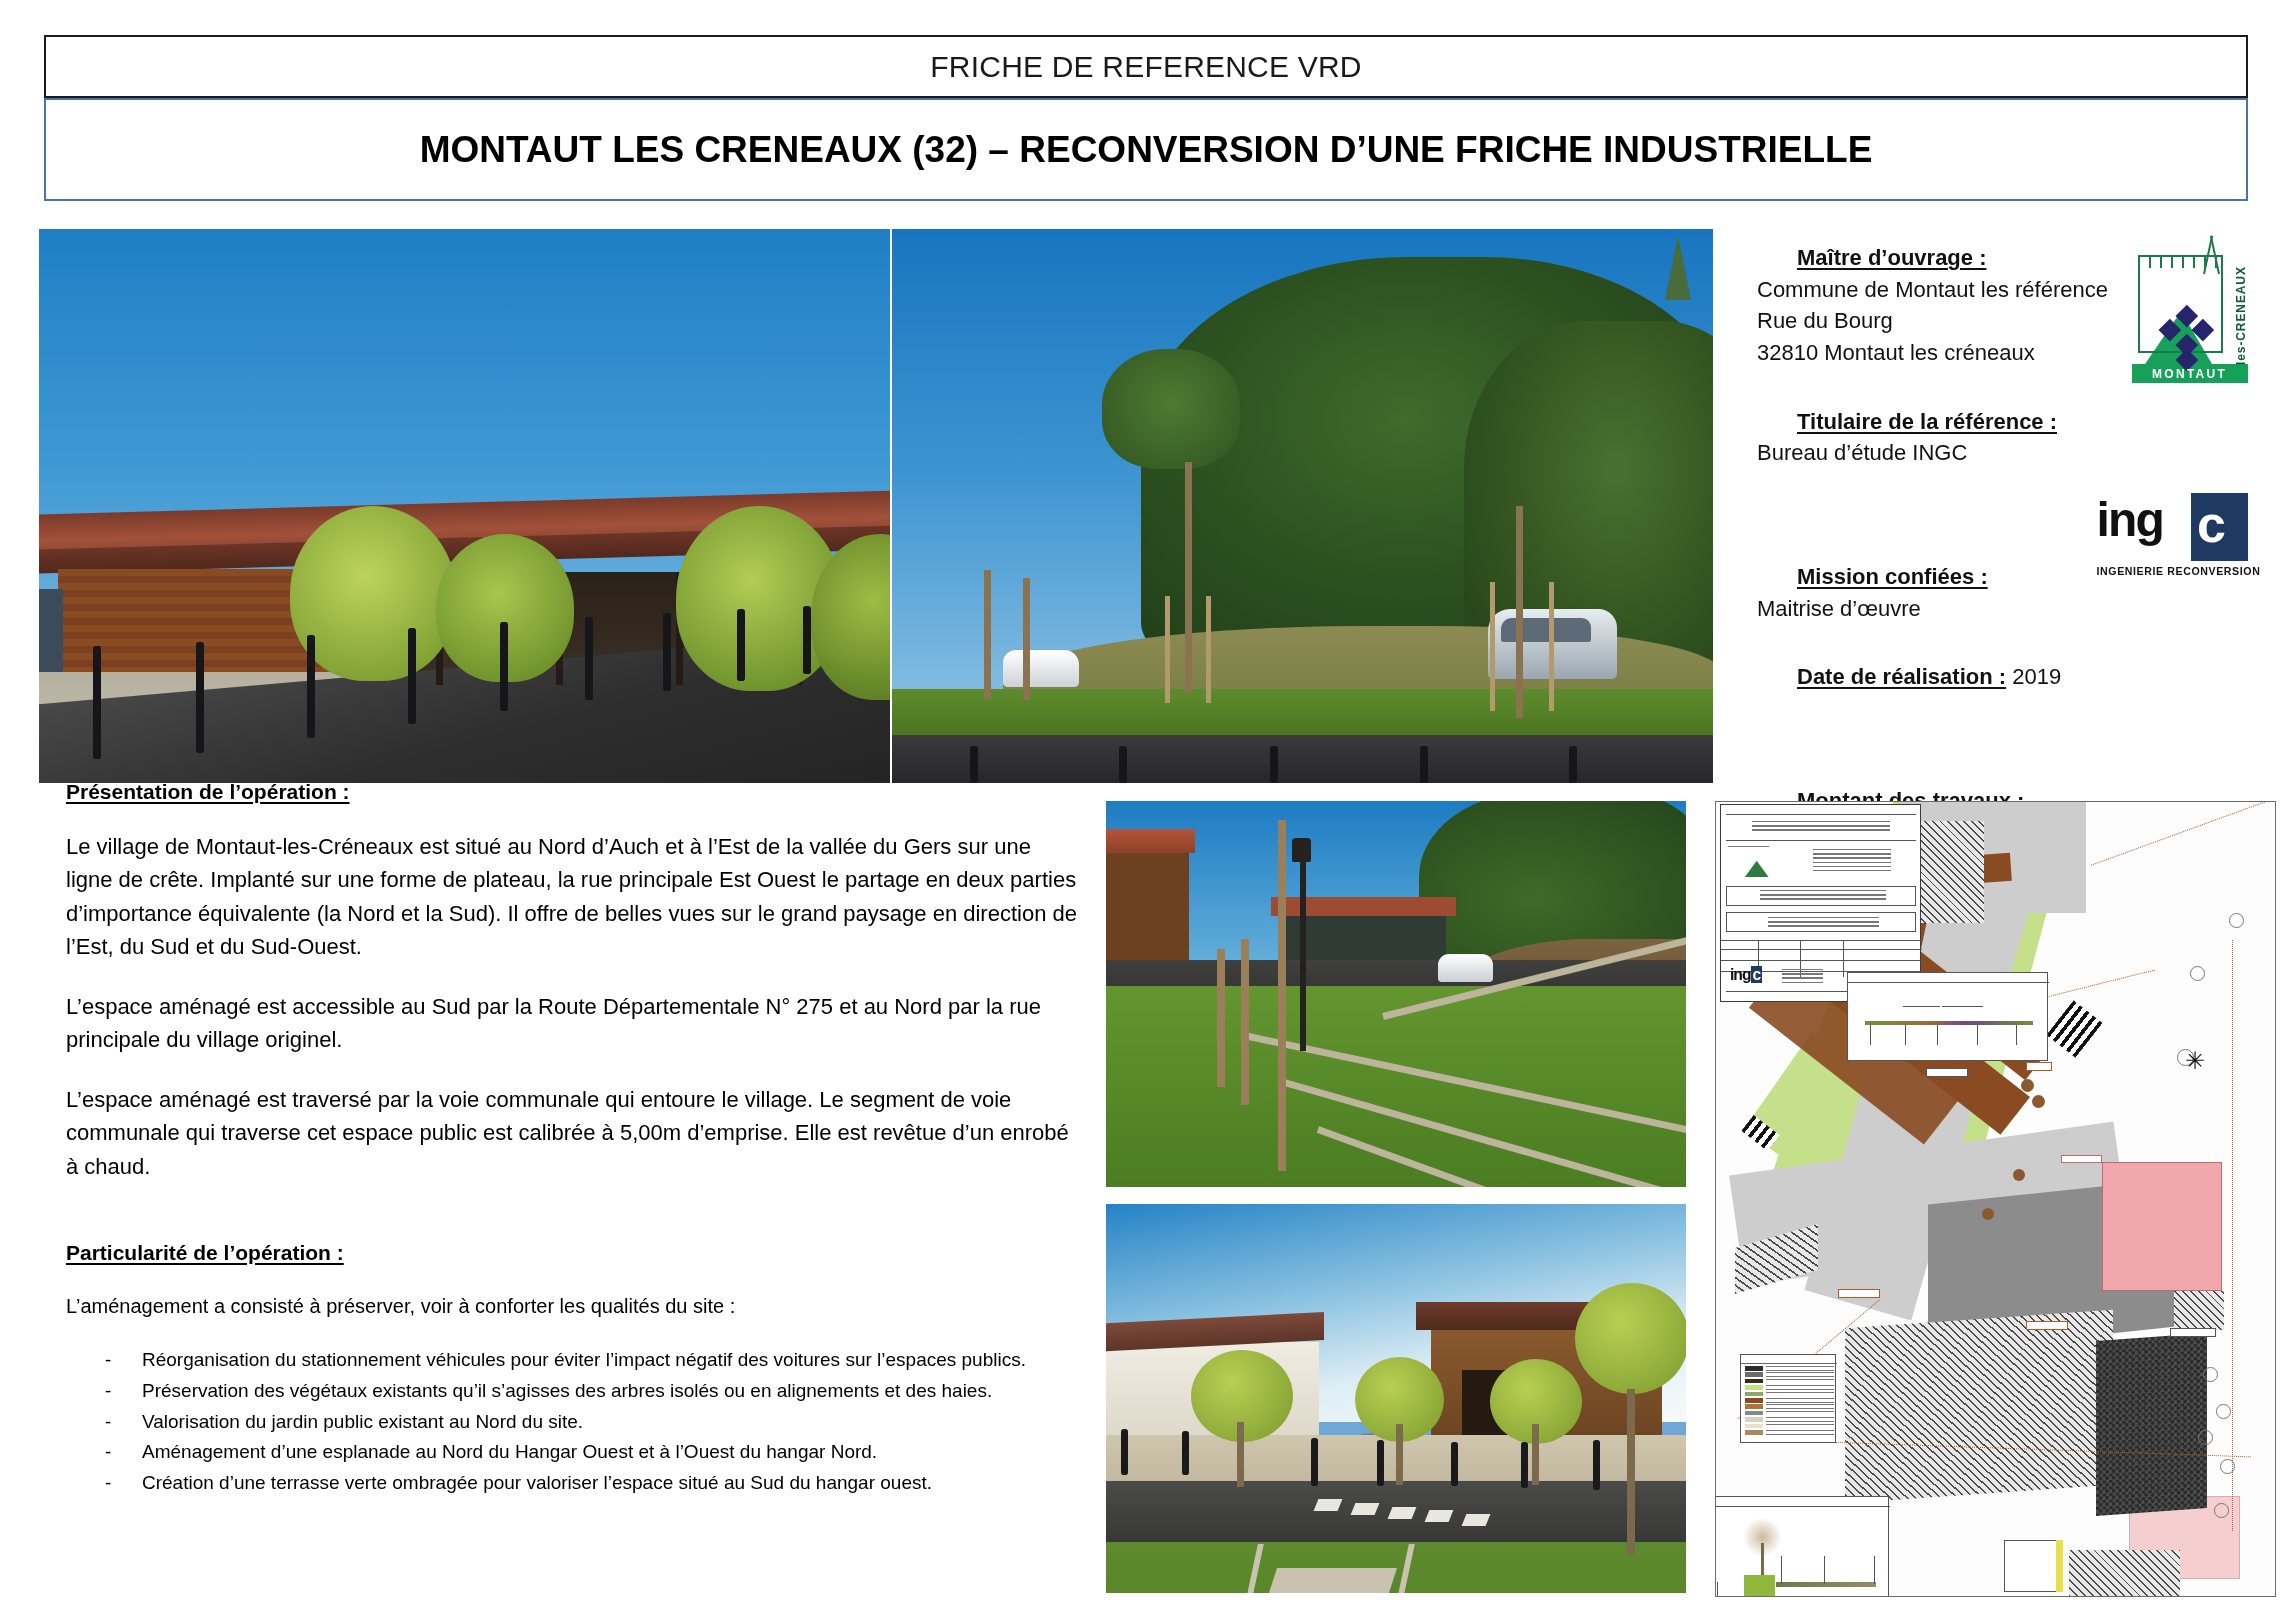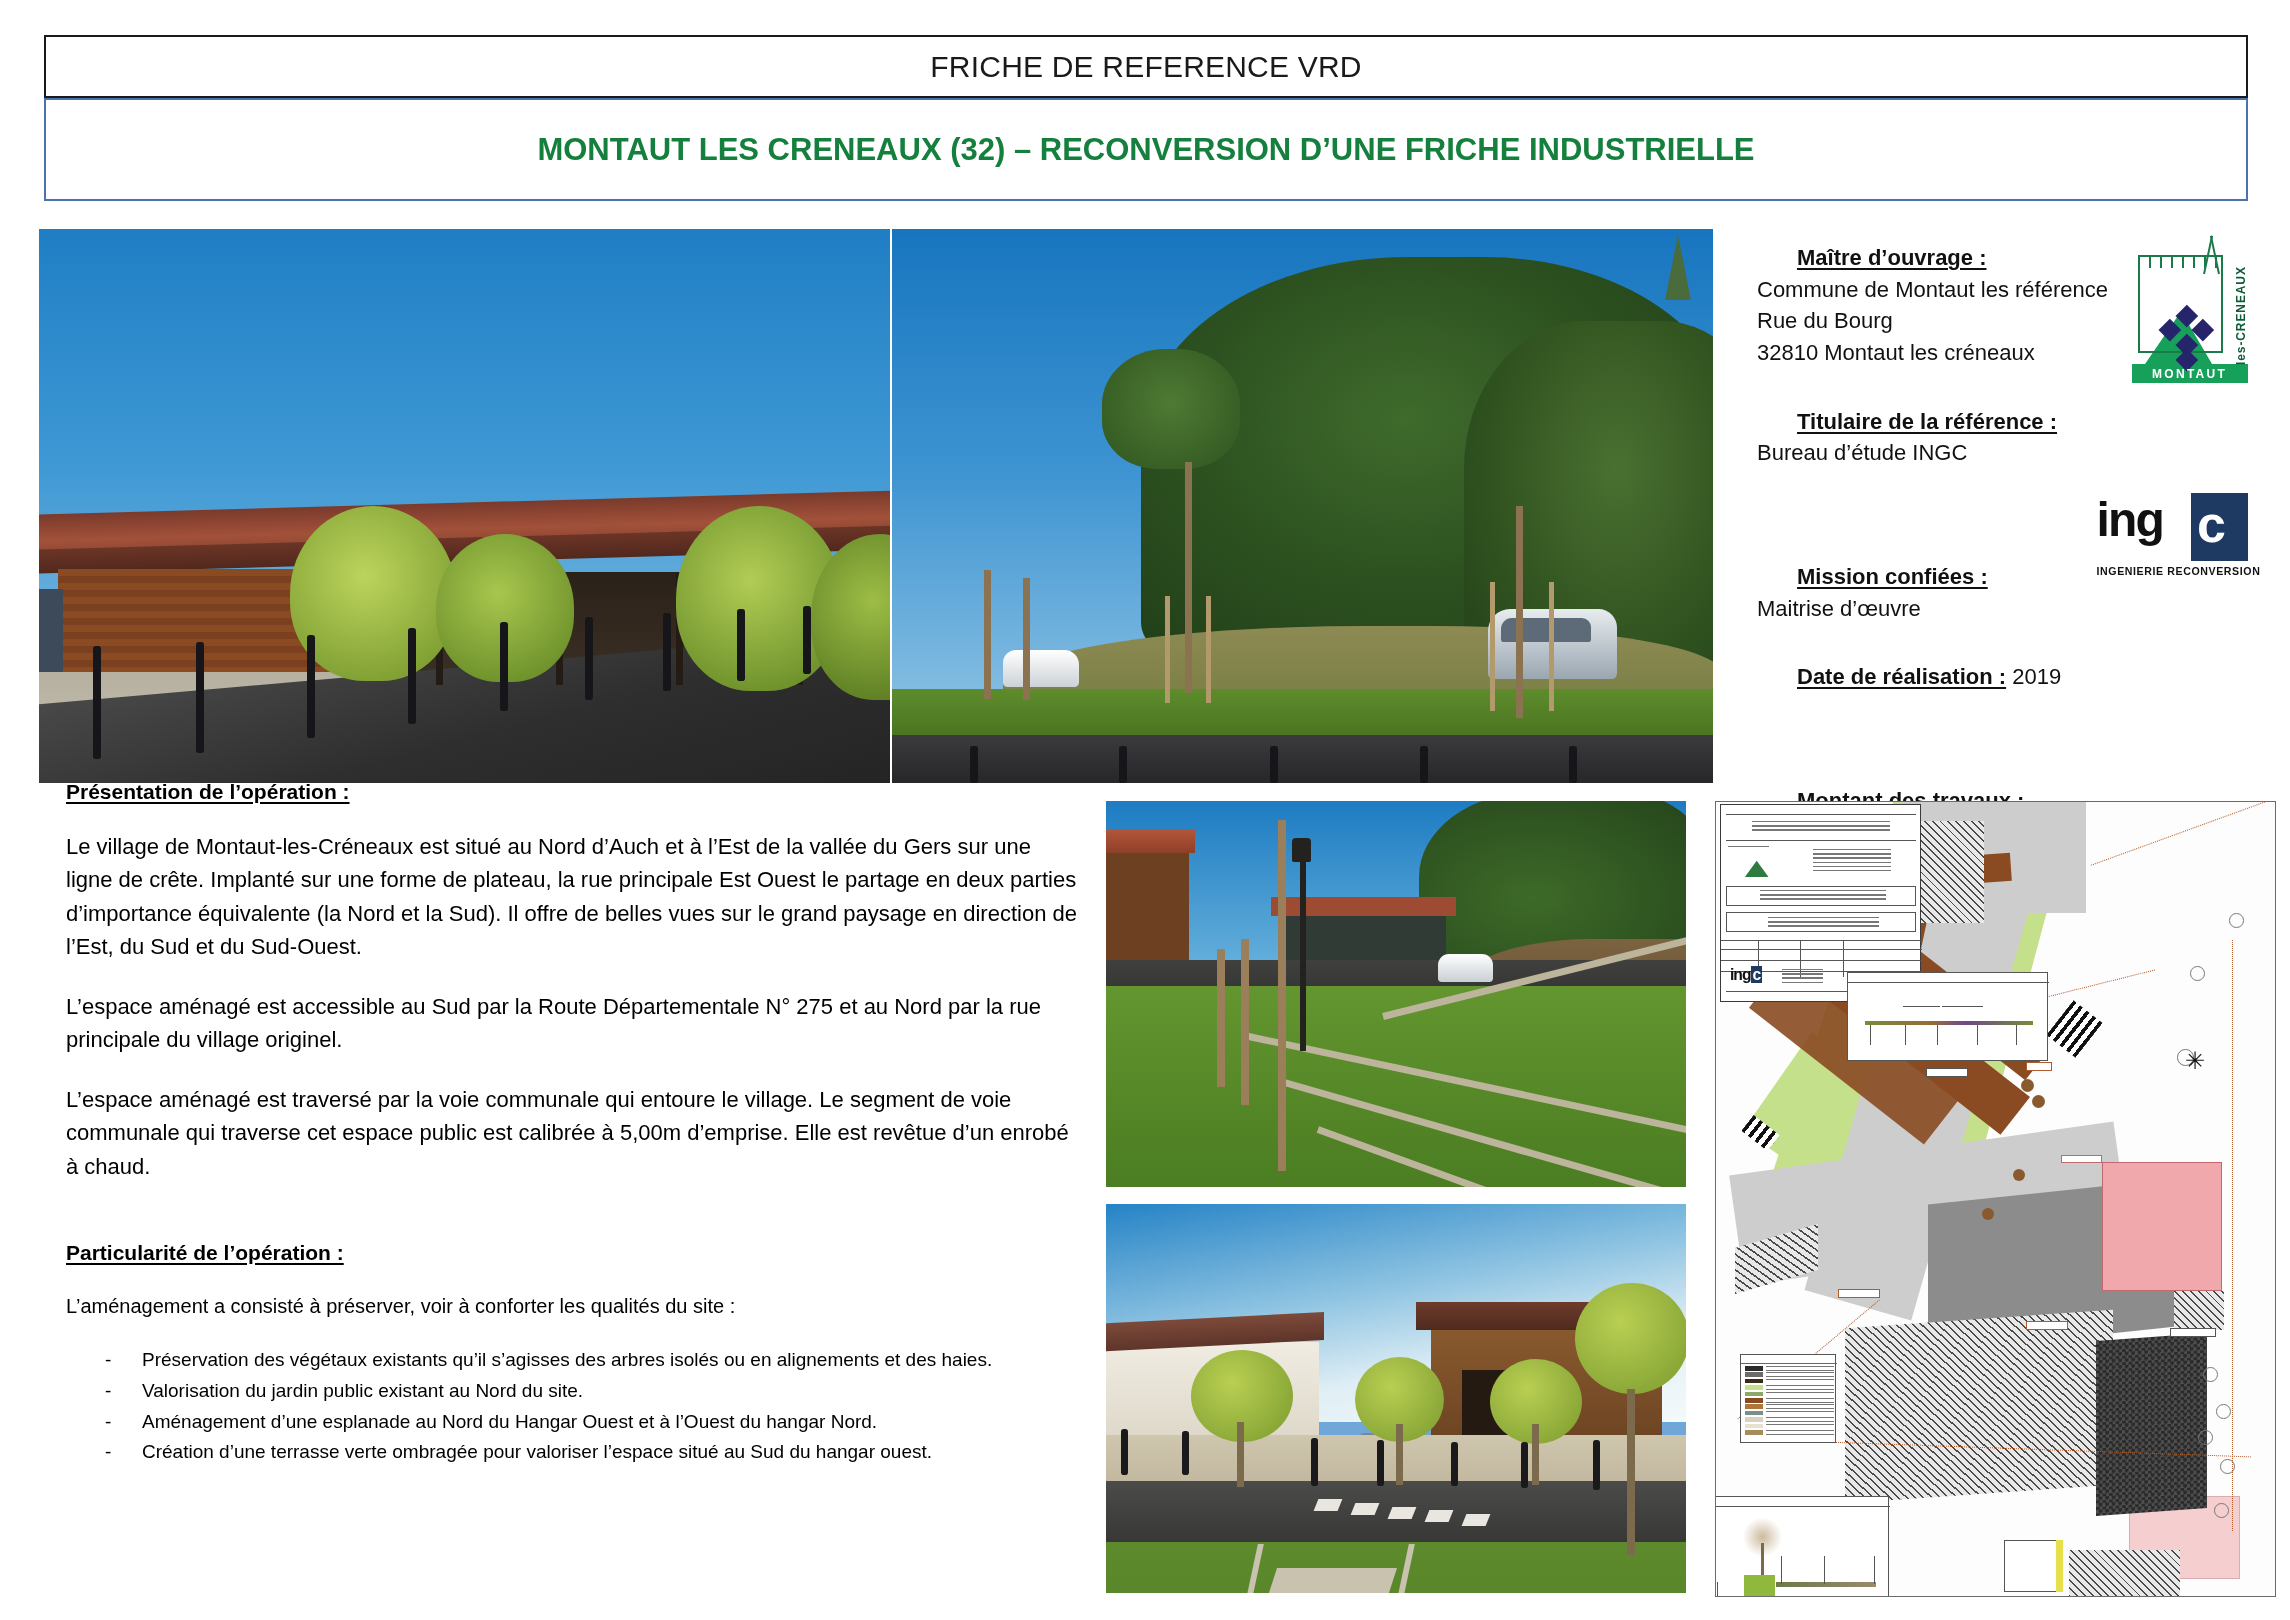--- a/index.html
+++ b/index.html
@@ -23,21 +23,21 @@
     font-size: 30px; letter-spacing: 0.2px; color:#1a1a1a; font-weight: 400;
     white-space: nowrap;
   }
   .hdr-box-2 {
     position: absolute; left: 44px; top: 98px; width: 2204px; height: 103px;
     border: 2.8px solid #4a72ad;
     display: flex; align-items: center; justify-content: center;
     background: #fff;
   }
   .hdr-box-2 .t {
-    font-size: 31px; font-weight: 700; color:#15803d; white-space: nowrap;
+    font-size: 37px; font-weight: 700; color:#000000; white-space: nowrap;
   }
 
   
   .photo { position: absolute; overflow: hidden; background:#6fa8d8; }
 
   
   #photo1 { left: 39px; top: 229px; width: 851px; height: 554px; }
   .p1-sky { position:absolute; inset:0; background: linear-gradient(180deg,#1f7ec4 0%, #3e98d4 42%, #76b6de 78%, #9dcbe6 100%); }
   .p1-roof {
     position:absolute; left:-18.5px; top:286px; width:923px; height:44px;
@@ -332,20 +332,21 @@
     <div class="h-underline">Présentation de l’opération :</div>
     <div class="para">Le village de Montaut-les-Créneaux est situé au Nord d’Auch et à l’Est de la vallée du Gers sur une ligne de crête. Implanté sur une forme de plateau, la rue principale Est Ouest le partage en deux parties d’importance équivalente (la Nord et la Sud). Il offre de belles vues sur le grand paysage en direction de l’Est, du Sud et du Sud-Ouest.</div>
     <div class="para">L’espace aménagé est accessible au Sud par la Route Départementale N° 275 et au Nord par la rue principale du village originel.</div>
     <div class="para">L’espace aménagé est traversé par la voie communale qui entoure le village. Le segment de voie communale qui traverse cet espace public est calibrée à 5,00m d’emprise. Elle est revêtue d’un enrobé à chaud.</div>
   </div>
 
   <div class="sec2">
     <div class="h-underline">Particularité de l’opération :</div>
     <div class="lead">L’aménagement a consisté à préserver, voir à conforter les qualités du site :</div>
     <ul class="dash">
+      <li>Réorganisation du stationnement véhicules pour éviter l’impact négatif des voitures sur l’espaces publics.</li>
       <li>Préservation des végétaux existants qu’il s’agisses des arbres isolés ou en alignements et des haies.</li>
       <li>Valorisation du jardin public existant au Nord du site.</li>
       <li>Aménagement d’une esplanade au Nord du Hangar Ouest et à l’Ouest du hangar Nord.</li>
       <li>Création d’une terrasse verte ombragée pour valoriser l’espace situé au Sud du hangar ouest.</li>
     </ul>
   </div>
 
   <div class="photo" id="photo3">
     <div class="p3-sky"></div>
     <div class="p3-tree-mass"></div>

